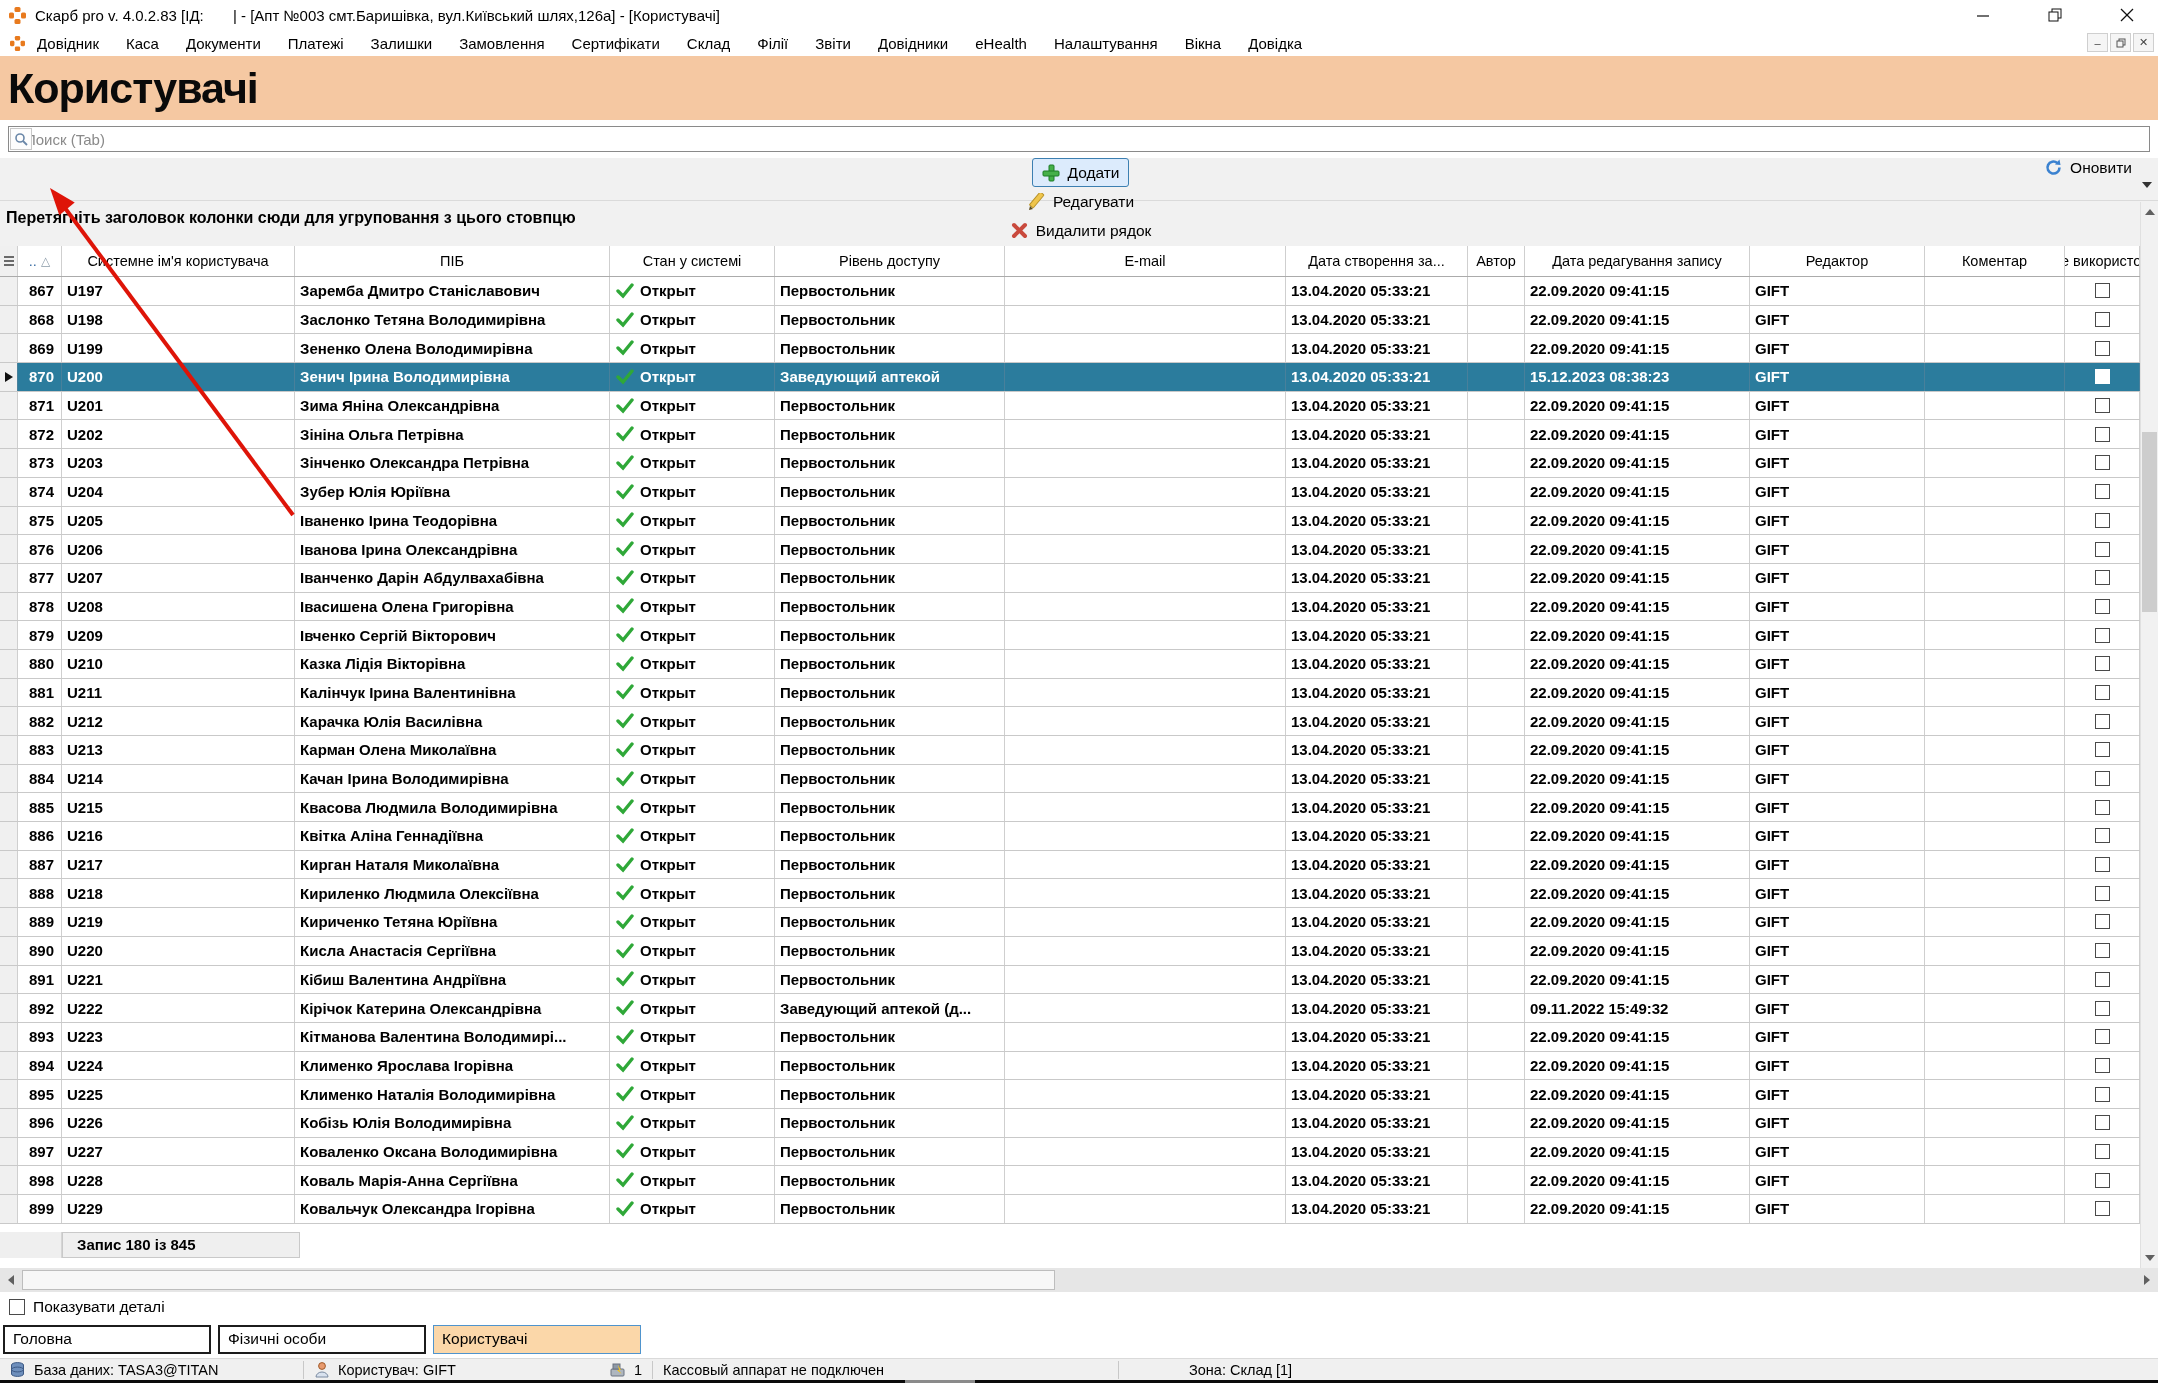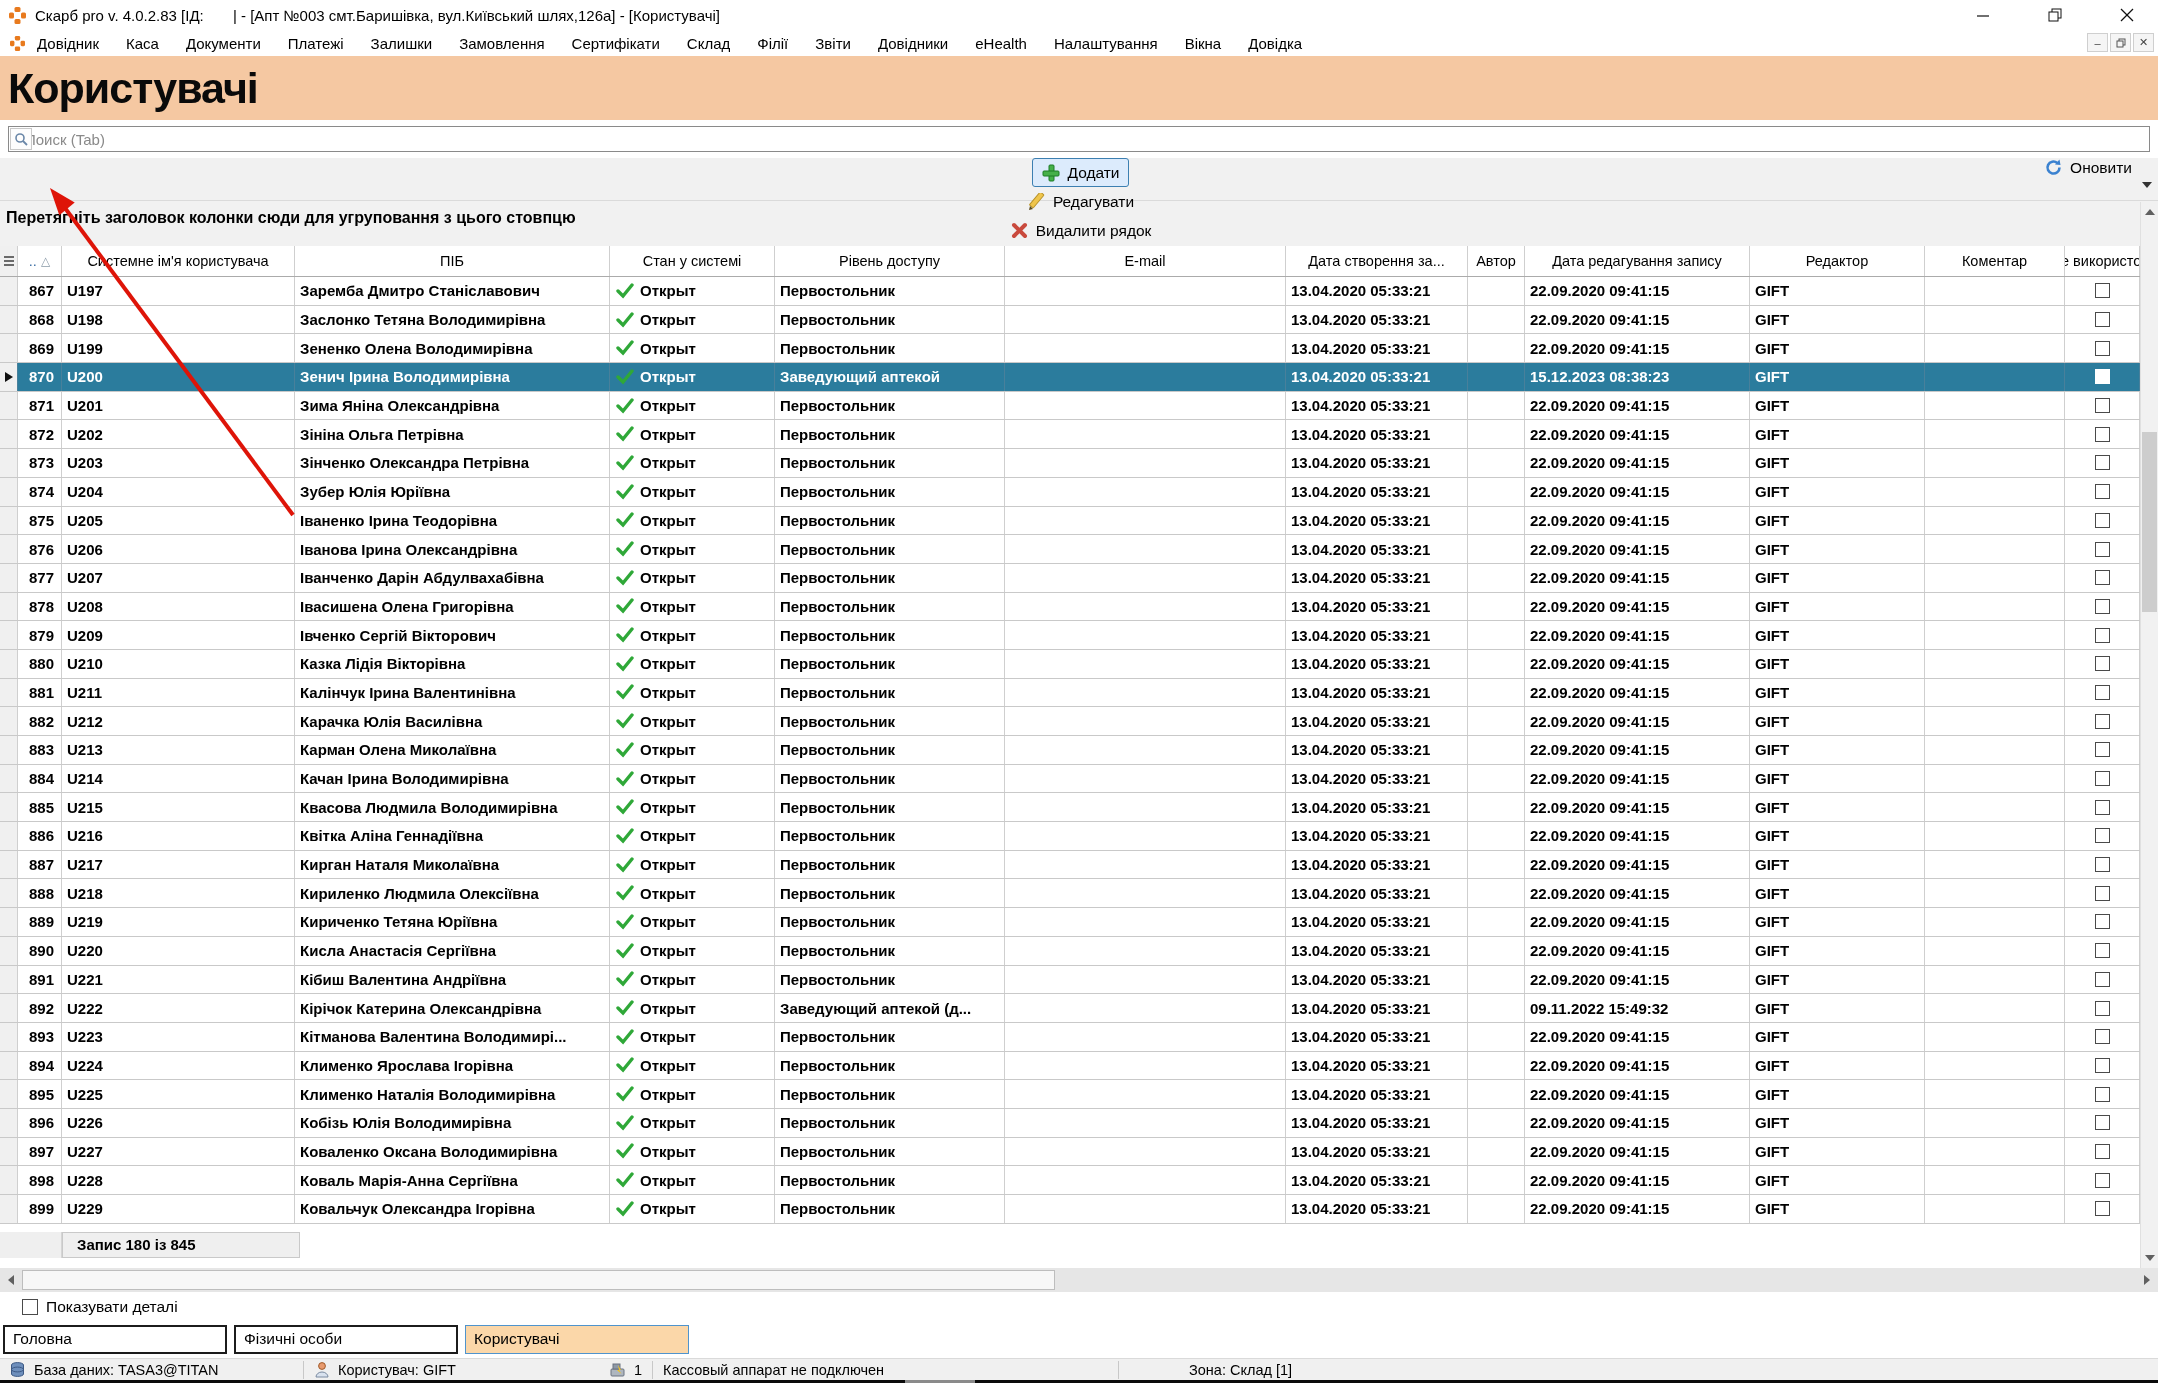--- a/index.html
+++ b/index.html
@@ -86,25 +86,25 @@
   .sarrow { position:absolute; left:0; width:18px; height:20px; display:flex; align-items:center; justify-content:center; }
   .tri-up { width:0;height:0;border-left:5px solid transparent;border-right:5px solid transparent;border-bottom:6px solid #606060; }
   .tri-dn { width:0;height:0;border-left:5px solid transparent;border-right:5px solid transparent;border-top:6px solid #606060; }
   .tri-lf { width:0;height:0;border-top:5px solid transparent;border-bottom:5px solid transparent;border-right:6px solid #606060; }
   .tri-rt { width:0;height:0;border-top:5px solid transparent;border-bottom:5px solid transparent;border-left:6px solid #606060; }
   .hscroll { height:24px; background:#E6E6E6; position:relative; }
   .hscroll .thumb { position:absolute; left:22px; top:2px; width:1033px; height:20px; background:#F7F7F7; border:1px solid #BDBDBD; }
   .harrow { position:absolute; top:0; width:22px; height:24px; display:flex; align-items:center; justify-content:center; }
 
   
-  .detailsrow { height:30px; display:flex; align-items:center; padding-left:22px; gap:8px; background:#fff; }
+  .detailsrow { height:30px; display:flex; align-items:center; padding-left:9px; gap:8px; background:#fff; }
   .detailsrow .cb2 { width:16px; height:16px; border:1px solid #4a4a4a; background:#fff; }
   .detailsrow span { font-size:15.5px; }
   .tabsrow { height:36px; display:flex; gap:7px; padding:3px 0 0 3px; background:#fff; }
-  .tab { width:224px; height:29px; border:2px solid #1c1c1c; background:#fff; display:flex; align-items:center;
+  .tab { width:208px; height:29px; border:2px solid #1c1c1c; background:#fff; display:flex; align-items:center;
          padding-left:8px; font-size:15.5px; }
   .tab.active { background:#FBD7A9; border:1px solid #4F94CD; }
 
   
   .statusbar { height:22px; background:#F0F0F0; border-top:1px solid #DADADA; position:relative; font-size:14.5px; }
   .sitem { position:absolute; top:0; height:22px; display:flex; align-items:center; gap:7px; }
   .sep { position:absolute; top:2px; width:1px; height:18px; background:#C8C8C8; }
   .blackstrip { height:3px; background:#0a0a0a; position:relative; }
   .blackstrip .notch { position:absolute; left:905px; width:70px; height:3px; background:#8a8a8a; }
 

